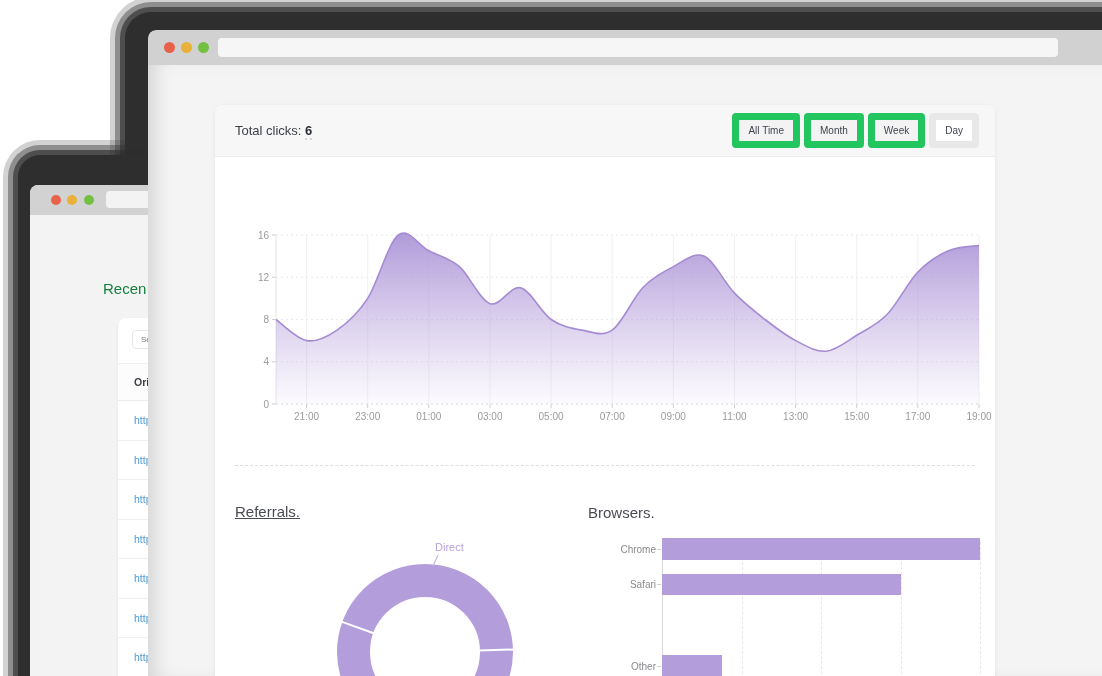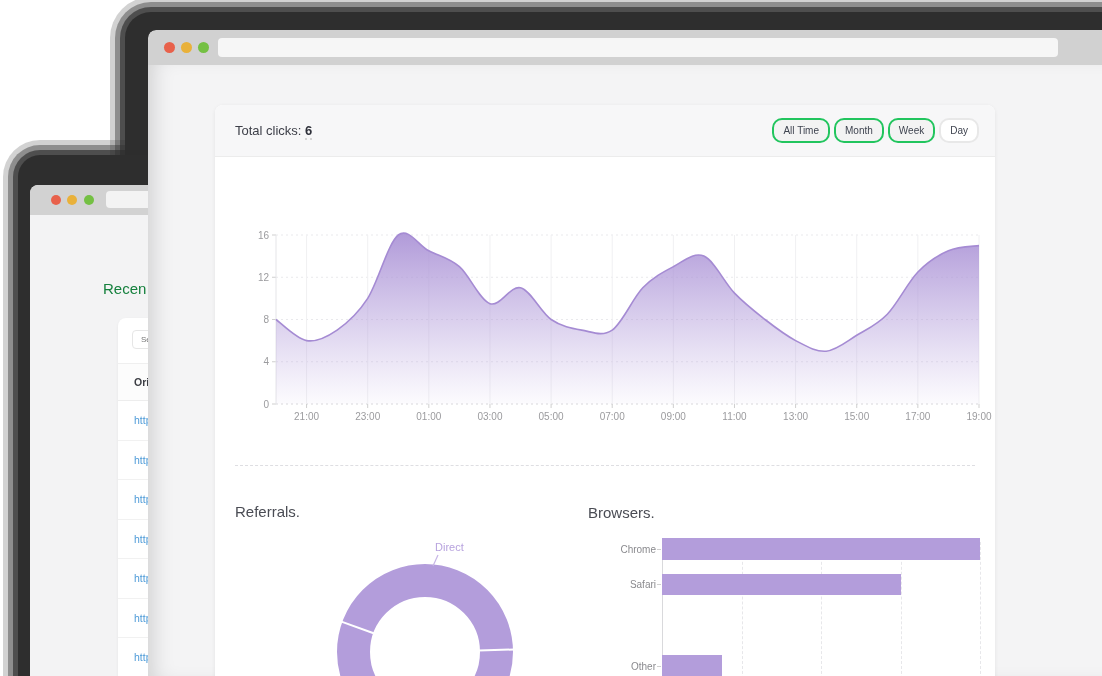--- a/index.html
+++ b/index.html
@@ -43,29 +43,29 @@
   }
   .card-header{
     height:52px;background:#f7f7f8;border-bottom:1px solid #ececec;border-radius:8px 8px 0 0;
     display:flex;align-items:center;justify-content:space-between;padding:0 16px 0 20px;box-sizing:border-box;
   }
   .total-label{font-size:13px;color:#3e4049;}
   .total-value{font-weight:bold;color:#2f313a;border-bottom:2px dotted #d4d4d4;}
   .range-group{display:flex;gap:4px;}
   .range-btn{
     font-family:"Liberation Sans",sans-serif;font-size:10px;color:#3f4450;background:#f3f3f3;
-    border:2px solid #22c55e;border-radius:10px;padding:5px 9px;cursor:pointer;
+    border:7px solid #22c55e;border-radius:4px;padding:5px 9px;cursor:pointer;
   }
   .range-btn.active{background:#ffffff;border-color:#e8e8e8;}
   .headline{position:absolute;left:20px;top:88px;font-size:19px;color:#45474f;}
   .headline .num{font-weight:bold;color:#2c2e35;border-bottom:2px dotted #d4d4d4;}
   .area-wrap{position:absolute;left:18px;top:122px;width:760px;height:200px;}
   .divider{position:absolute;left:20px;top:360px;width:740px;border-top:1px dashed #dedee2;}
   .section-title{position:absolute;font-size:15px;color:#4a4c54;}
-  #referrals-title{left:20px;top:398px;}
+  #referrals-title{left:20px;top:398px;text-decoration:underline;}
   #browsers-title{left:373px;top:399px;}
   .donut-wrap{position:absolute;left:110px;top:430px;width:210px;height:210px;}
   svg .tick{font:10px "Liberation Sans",sans-serif;fill:#9b9b9e;}
   svg .dlabel{font:11px "Liberation Sans",sans-serif;fill:#b7a2de;}
   
   .bars{position:absolute;left:385px;top:433px;width:392px;height:250px;}
   .bars .topline{position:absolute;left:62px;top:4px;width:318px;border-top:1px solid #ededef;}
   .vgrid{position:absolute;top:4px;bottom:0;width:0;border-left:1px dashed #e7e7ea;}
   .vgrid.axis{border-left:1px solid #d9d9dc;}
   .bar-row{position:absolute;left:0;height:22px;display:flex;align-items:center;}

